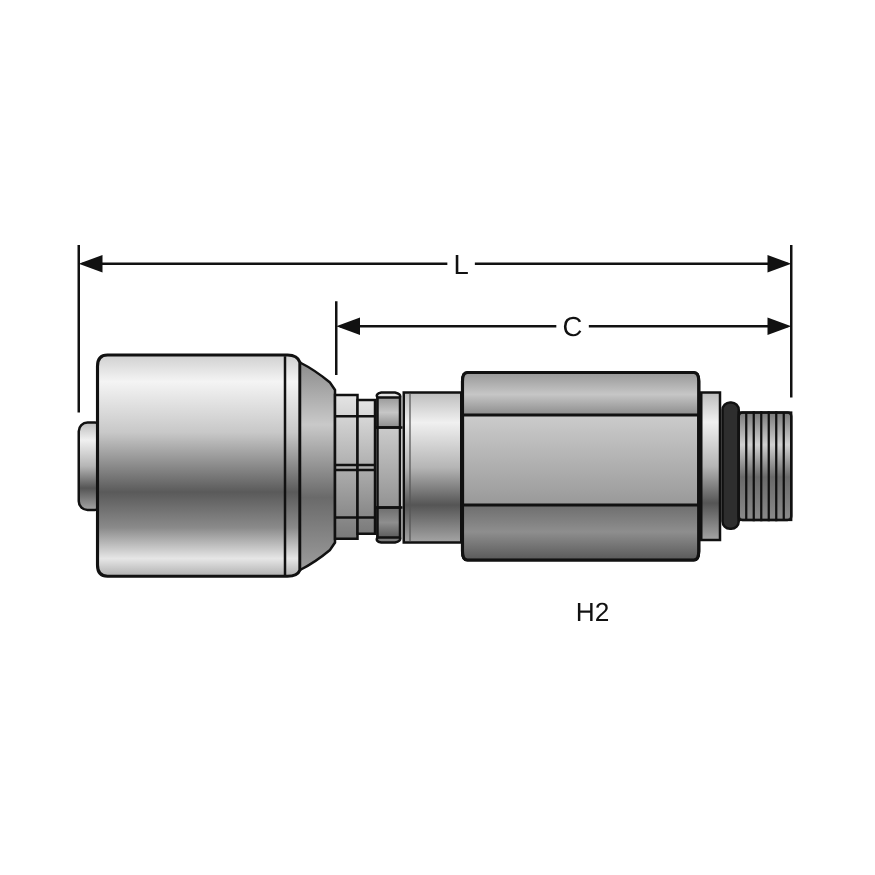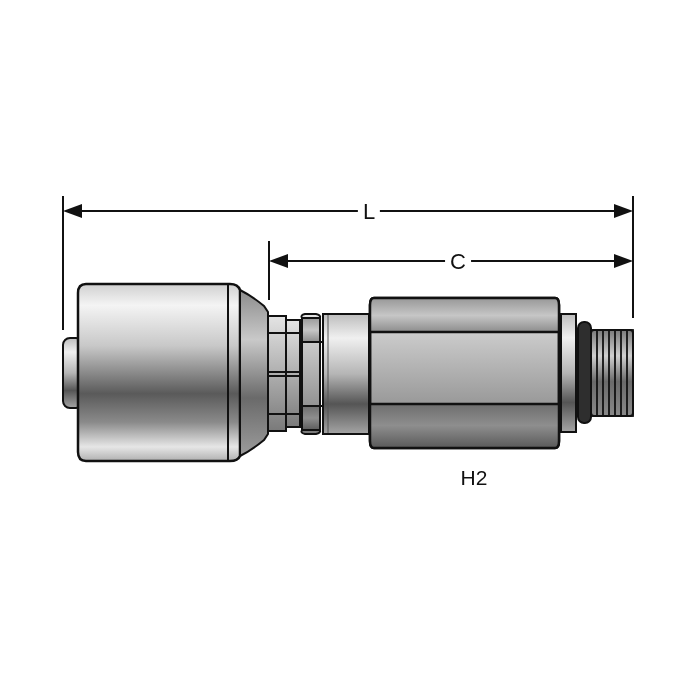--- a/index.html
+++ b/index.html
@@ -149,14 +149,14 @@
       <line x1="609" y1="329" x2="609" y2="417"></line>
       <line x1="615" y1="329" x2="615" y2="417"></line>
       <line x1="621" y1="329" x2="621" y2="417"></line>
       <line x1="627" y1="330" x2="627" y2="416"></line>
       <rect x="591" y="330" width="42" height="86" rx="3" fill="none" stroke-width="2"></rect>
     </g>
   </svg>
 
   <div class="dim-label" style="left:369px; top:212px;">L</div>
   <div class="dim-label" style="left:458px; top:262px;">C</div>
-  <div class="part-label" style="left:474px; top:478px;">H2</div>
+  <div class="part-label" style="left:474px; top:491px;">H2</div>
 </div>
 
 </body></html>

